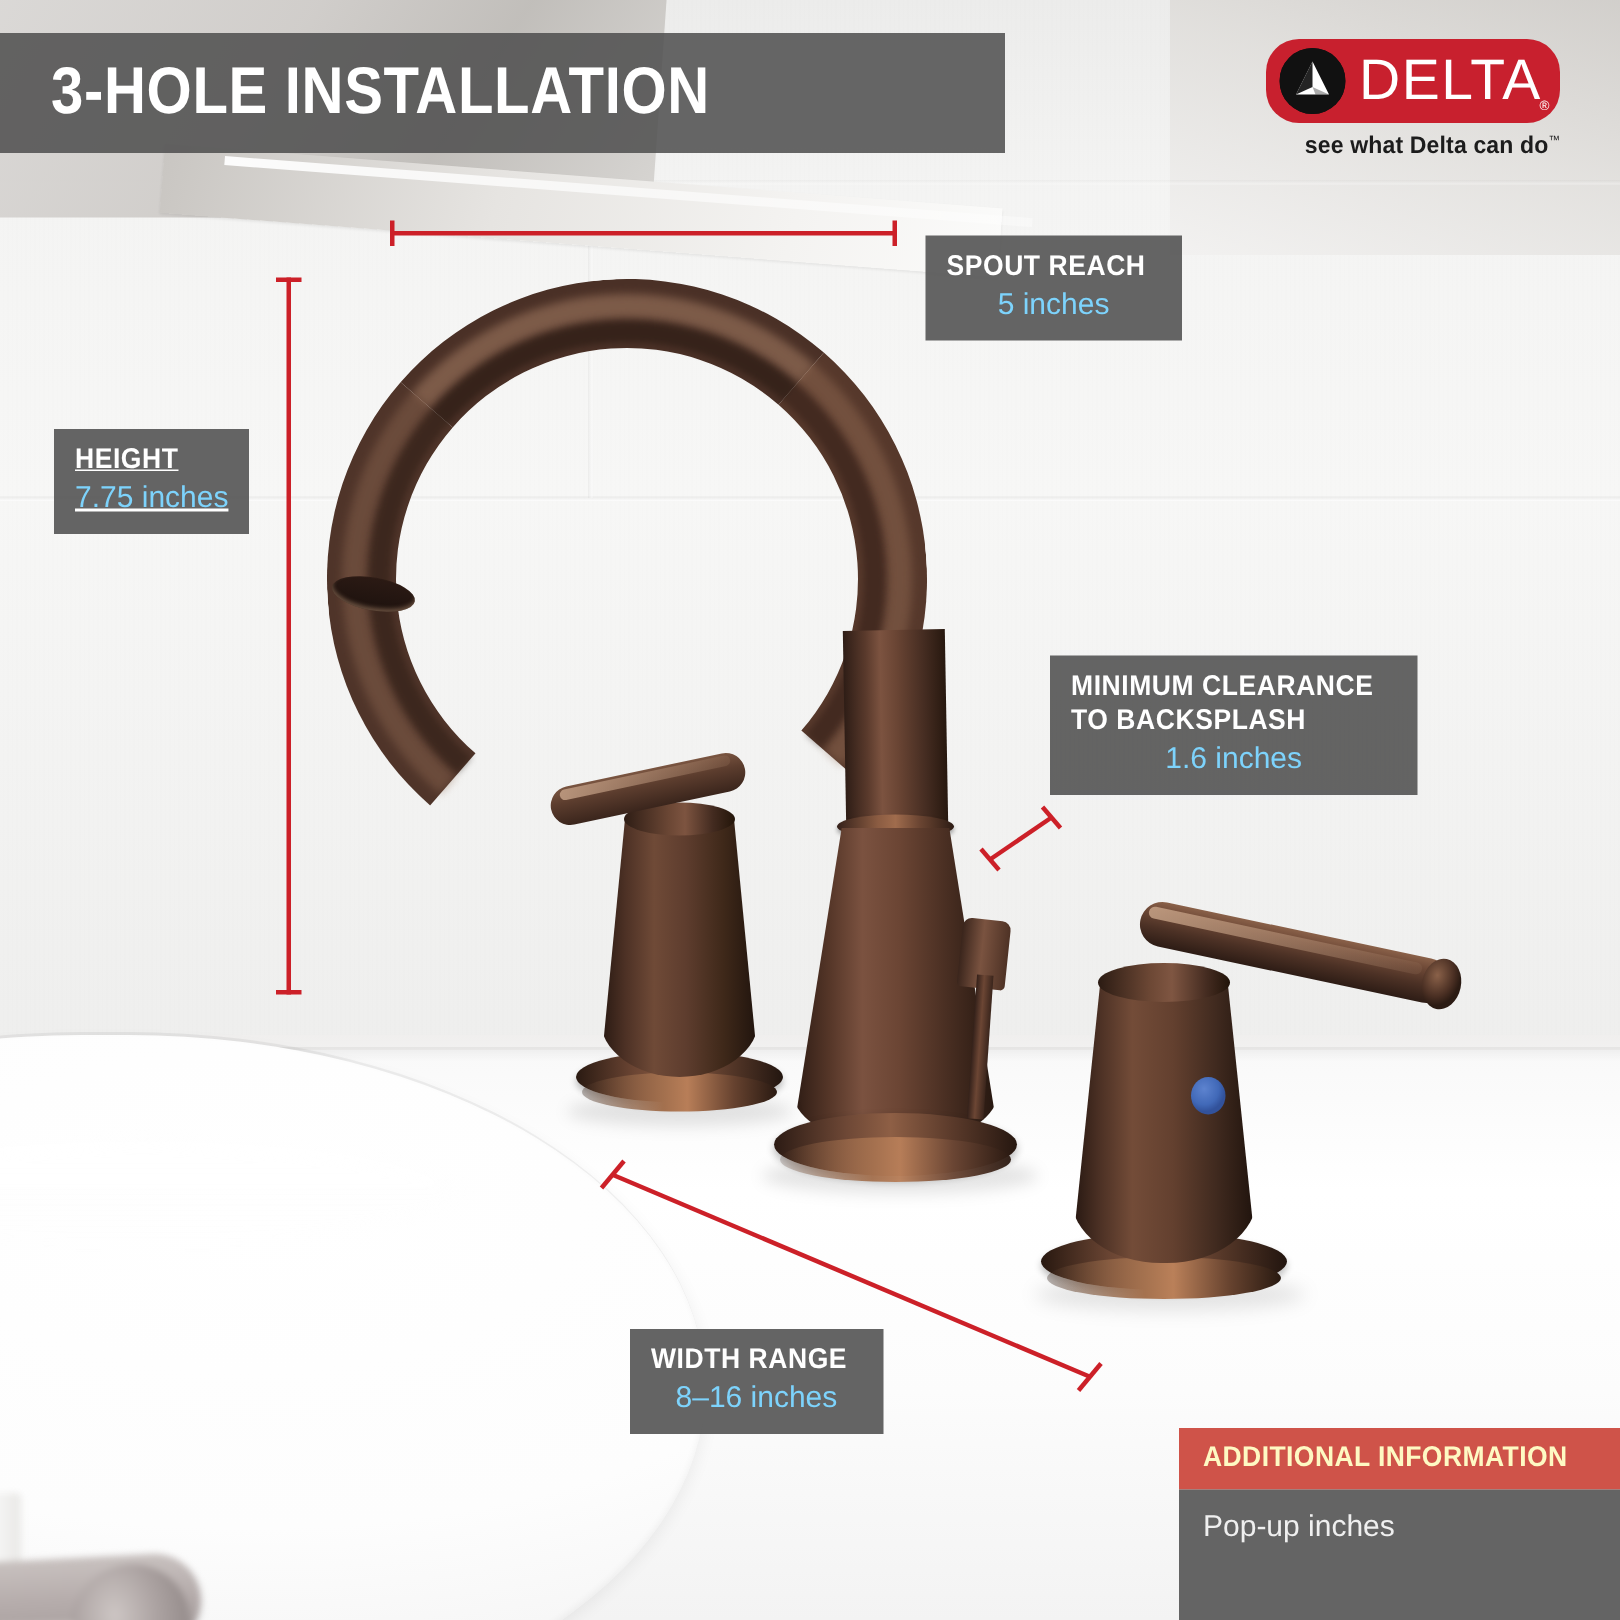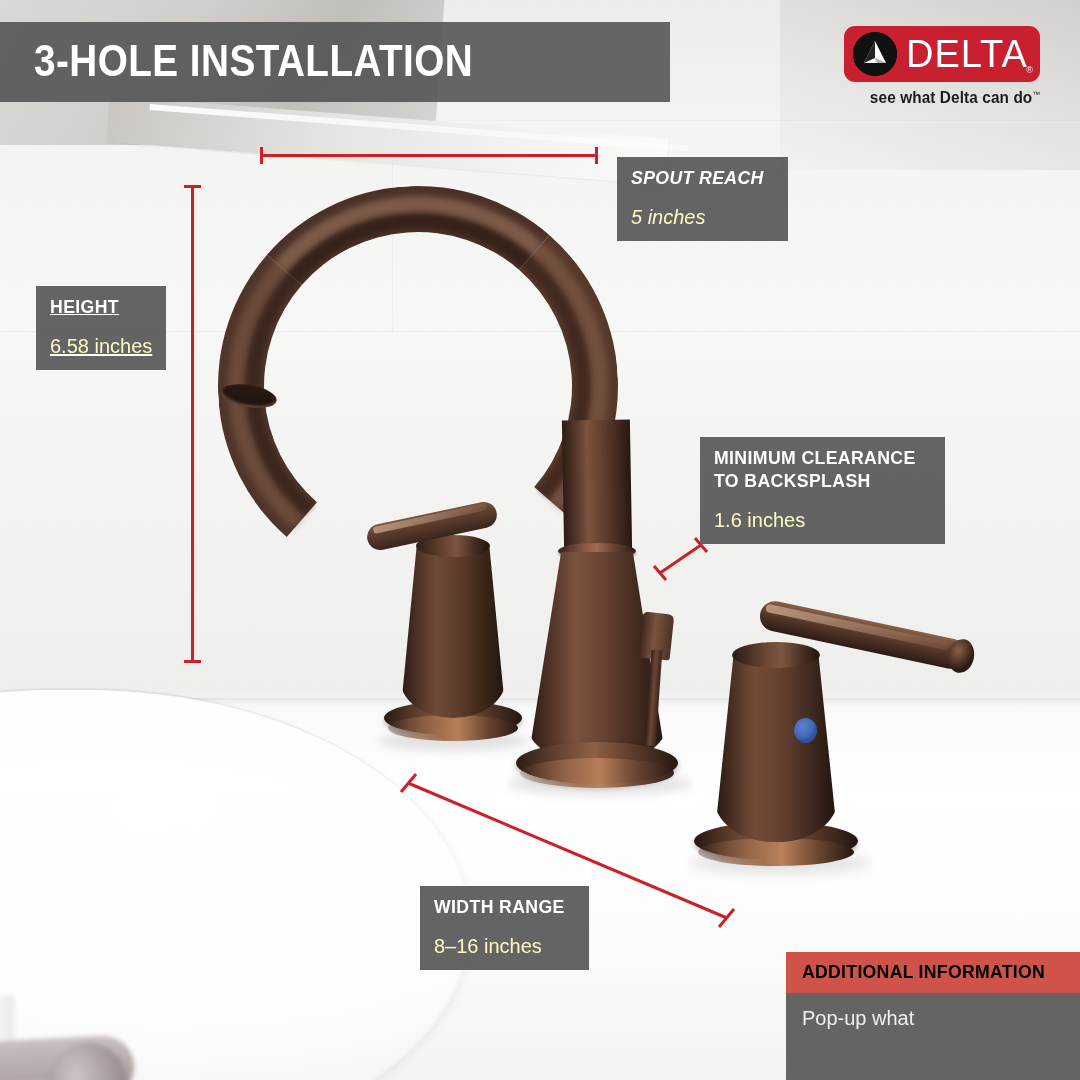--- a/index.html
+++ b/index.html
@@ -311,40 +311,40 @@
     position:absolute;background:rgba(88,88,88,.93);
     padding:9px 14px 11px 14px;color:#fff;
   }
   .label .ttl{
     font-size:19px;font-weight:bold;letter-spacing:.4px;
     line-height:23px;
     transform:scaleX(.93);transform-origin:left center;
     white-space:nowrap;
   }
   .label .val{
-    font-size:20px;font-weight:normal;color:#fef9c3;line-height:26px;
-    margin-top:15px;white-space:nowrap;
+    font-size:20px;font-weight:normal;color:#7dd3fc;line-height:26px;
+    margin-top:1px;white-space:nowrap;text-align:center;
   }
 
   
   .banner{
     position:absolute;left:-10px;top:22px;width:680px;height:80px;
     background:rgba(78,78,78,.86);
   }
   .banner h1{
     margin:0;position:absolute;left:44px;top:14px;
     color:#fff;font-size:44px;font-weight:bold;letter-spacing:.5px;
     transform:scaleX(.88);transform-origin:left center;
     white-space:nowrap;
   }
 
   
   .logo-wrap{position:absolute;right:14px;top:26px;width:222px;}
   .logo-pill{
-    position:relative;width:196px;height:56px;border-radius:11px;
+    position:relative;width:196px;height:56px;border-radius:22px;
     background:#c8202e;
   }
   .logo-badge{
     position:absolute;left:9px;top:6px;width:44px;height:44px;border-radius:50%;
     background:#111;
   }
   .logo-badge svg{position:absolute;left:0;top:0;}
   .logo-word{
     position:absolute;left:62px;top:7px;color:#fff;font-size:38px;
     font-weight:normal;letter-spacing:1px;line-height:42px;
@@ -356,21 +356,21 @@
     font-size:16px;font-weight:bold;letter-spacing:.1px;
     transform:scaleX(.96);
   }
   .logo-tm{font-size:8px;vertical-align:super;font-weight:normal;}
 
   
   .addl{
     position:absolute;left:786px;top:952px;width:294px;height:128px;
   }
   .addl-head{
-    background:#cf5349;color:#000000;padding:9px 16px 10px 16px;
+    background:#cf5349;color:#fef9c3;padding:9px 16px 10px 16px;
     font-size:19px;font-weight:bold;letter-spacing:.3px;
     transform-origin:left center;white-space:nowrap;
   }
   .addl-head span{display:inline-block;transform:scaleX(.93);transform-origin:left center;}
   .addl-body{
     background:rgba(88,88,88,.93);color:#efefef;
     padding:12px 16px 16px 16px;font-size:20px;line-height:27px;height:100%;
   }
 </style>
 </head>
@@ -485,43 +485,43 @@
         </svg>
       </div>
       <div class="logo-word">DELTA</div>
       <div class="logo-reg">®</div>
     </div>
     <div class="logo-tag">
       <span>see what Delta can do</span><span class="logo-tm">™</span>
     </div>
   </div>
 
-  <div class="label" style="left:617px;top:157px;font-style:italic;">
+  <div class="label" style="left:617px;top:157px;">
     <div class="ttl">SPOUT REACH</div>
     <div class="val">5 inches</div>
   </div>
 
   <div class="label" style="left:36px;top:286px;text-decoration:underline;">
     <div class="ttl">HEIGHT</div>
-    <div class="val">6.58 inches</div>
+    <div class="val">7.75 inches</div>
   </div>
 
   <div class="label" style="left:700px;top:437px;">
     <div class="ttl">MINIMUM CLEARANCE</div>
     <div class="ttl">TO BACKSPLASH</div>
     <div class="val">1.6 inches</div>
   </div>
 
   <div class="label" style="left:420px;top:886px;">
     <div class="ttl">WIDTH RANGE</div>
     <div class="val">8–16 inches</div>
   </div>
 
   <div class="addl">
     <div class="addl-head" style="background: rgb(207, 83, 73);">
       <span>ADDITIONAL INFORMATION</span>
     </div>
     <div class="addl-body">
-      <div>Pop-up what</div>
+      <div>Pop-up inches</div>
     </div>
   </div>
 
 </div>
 
 </body></html>

